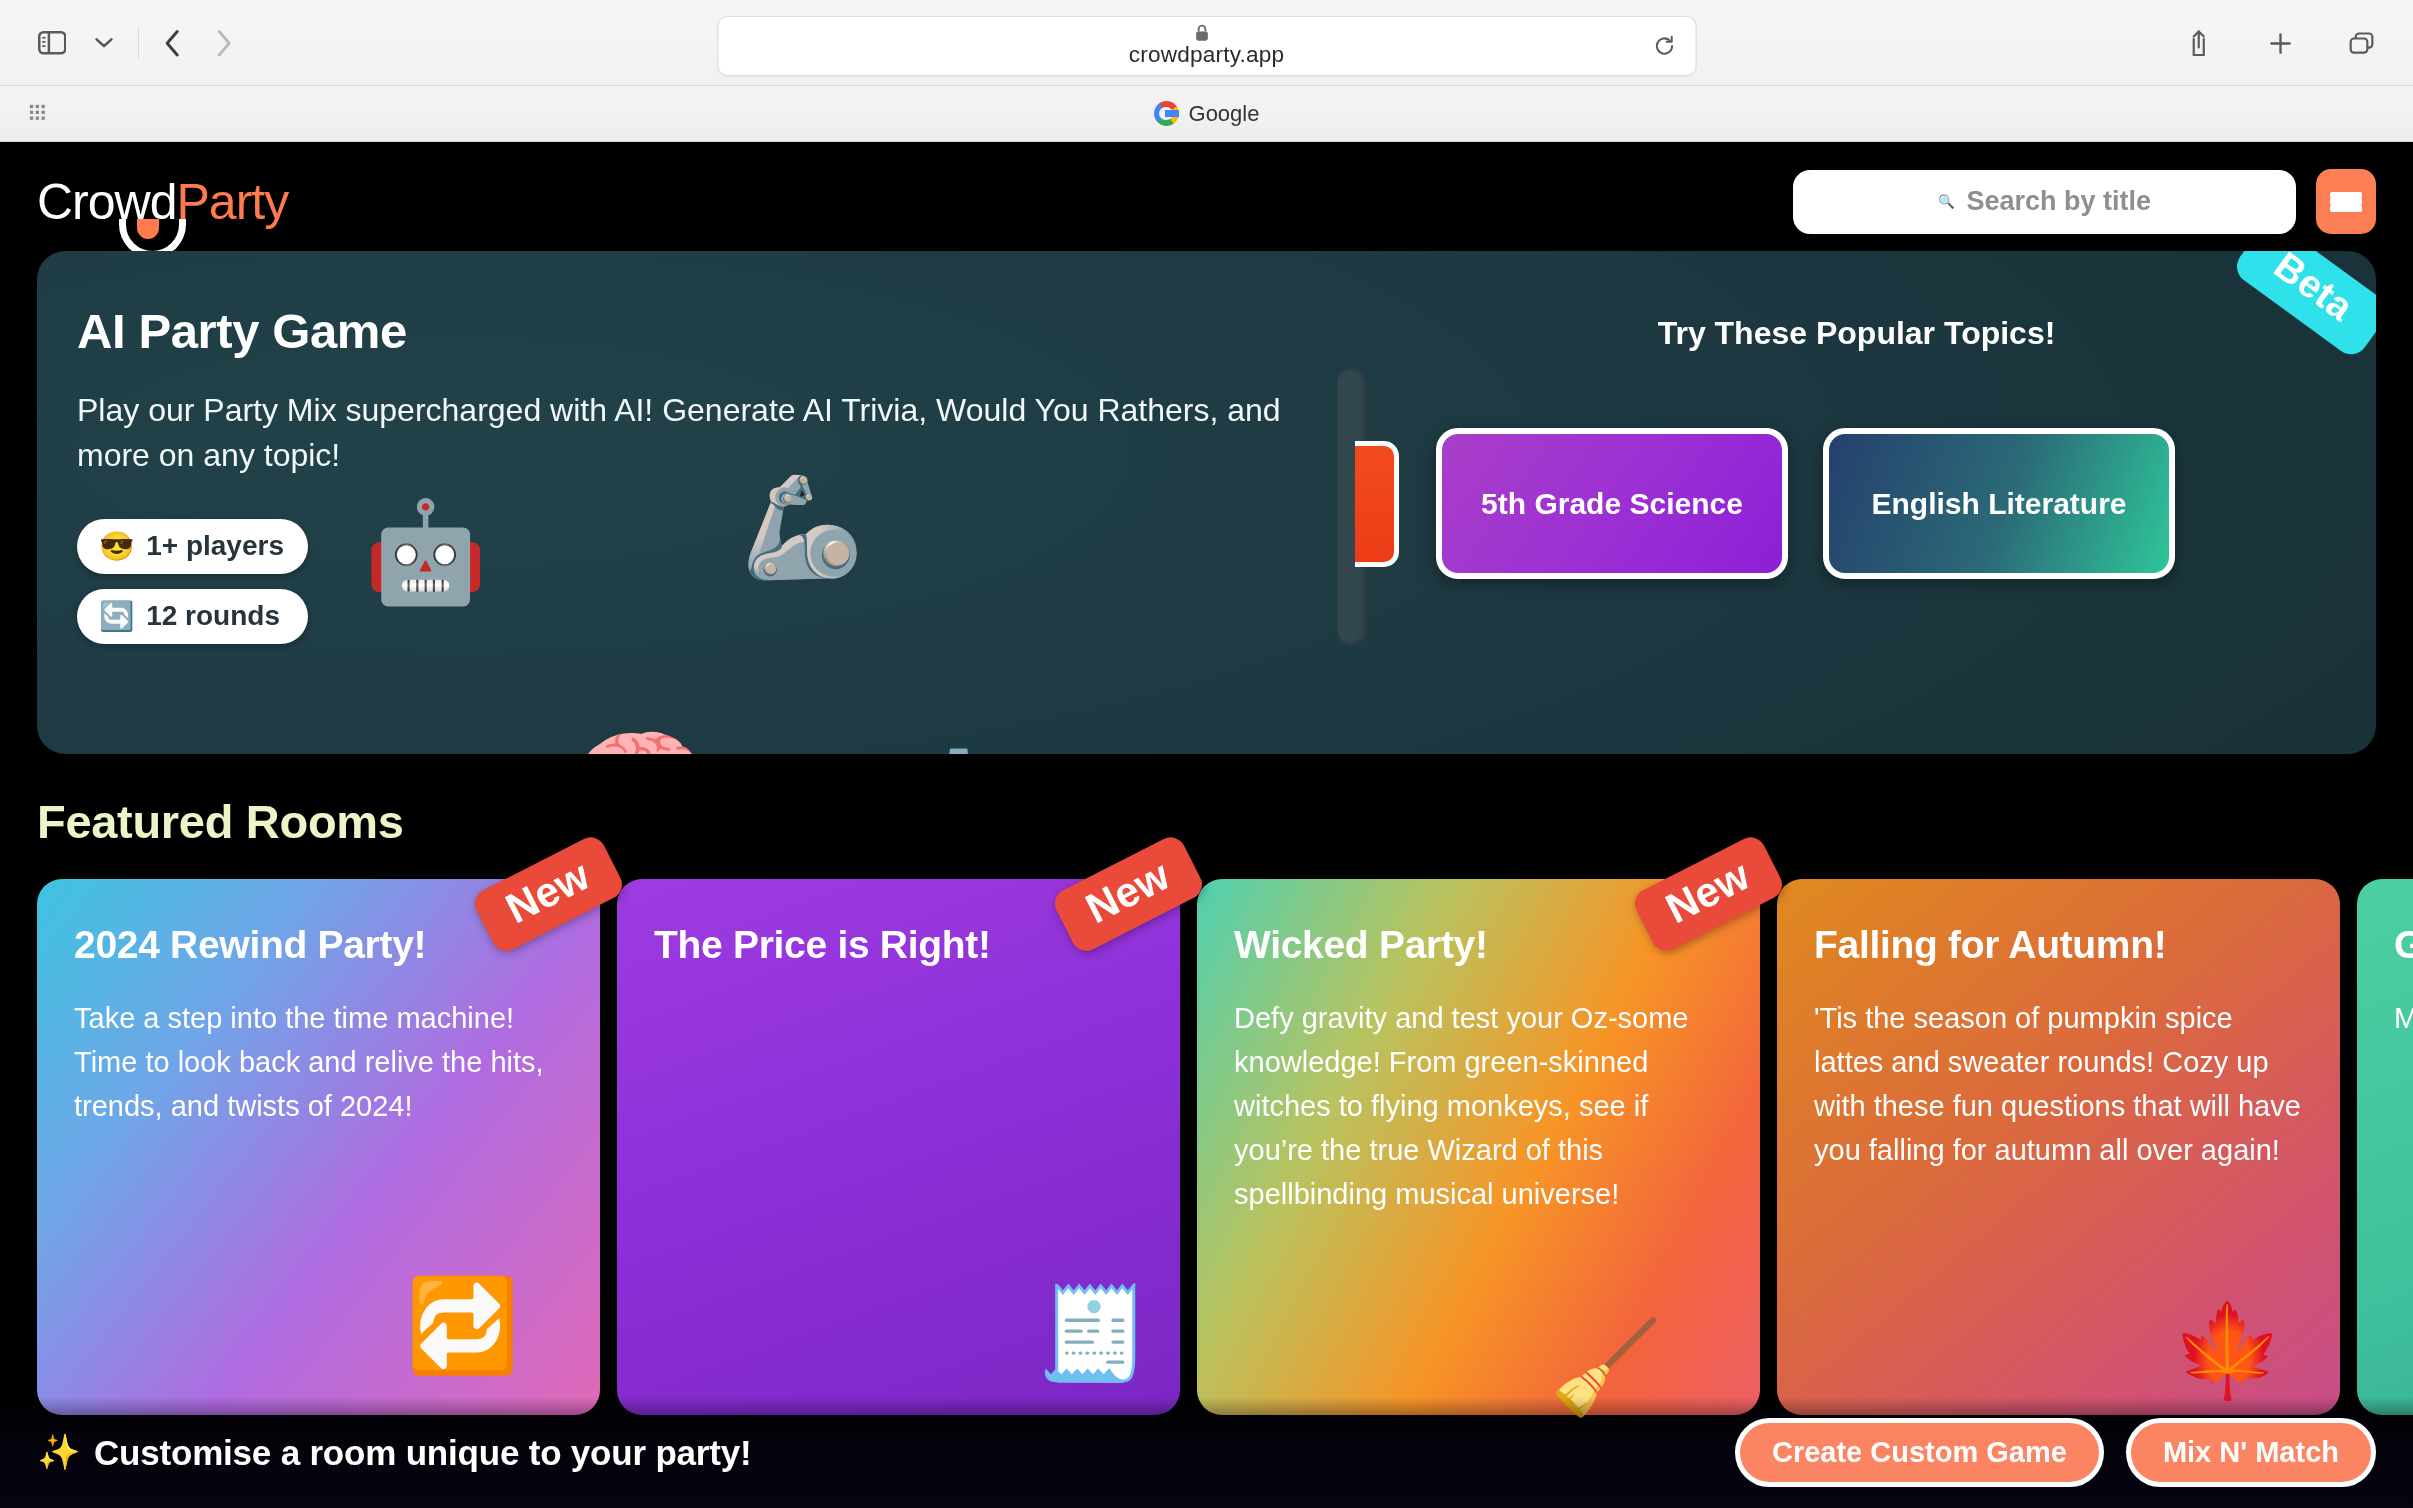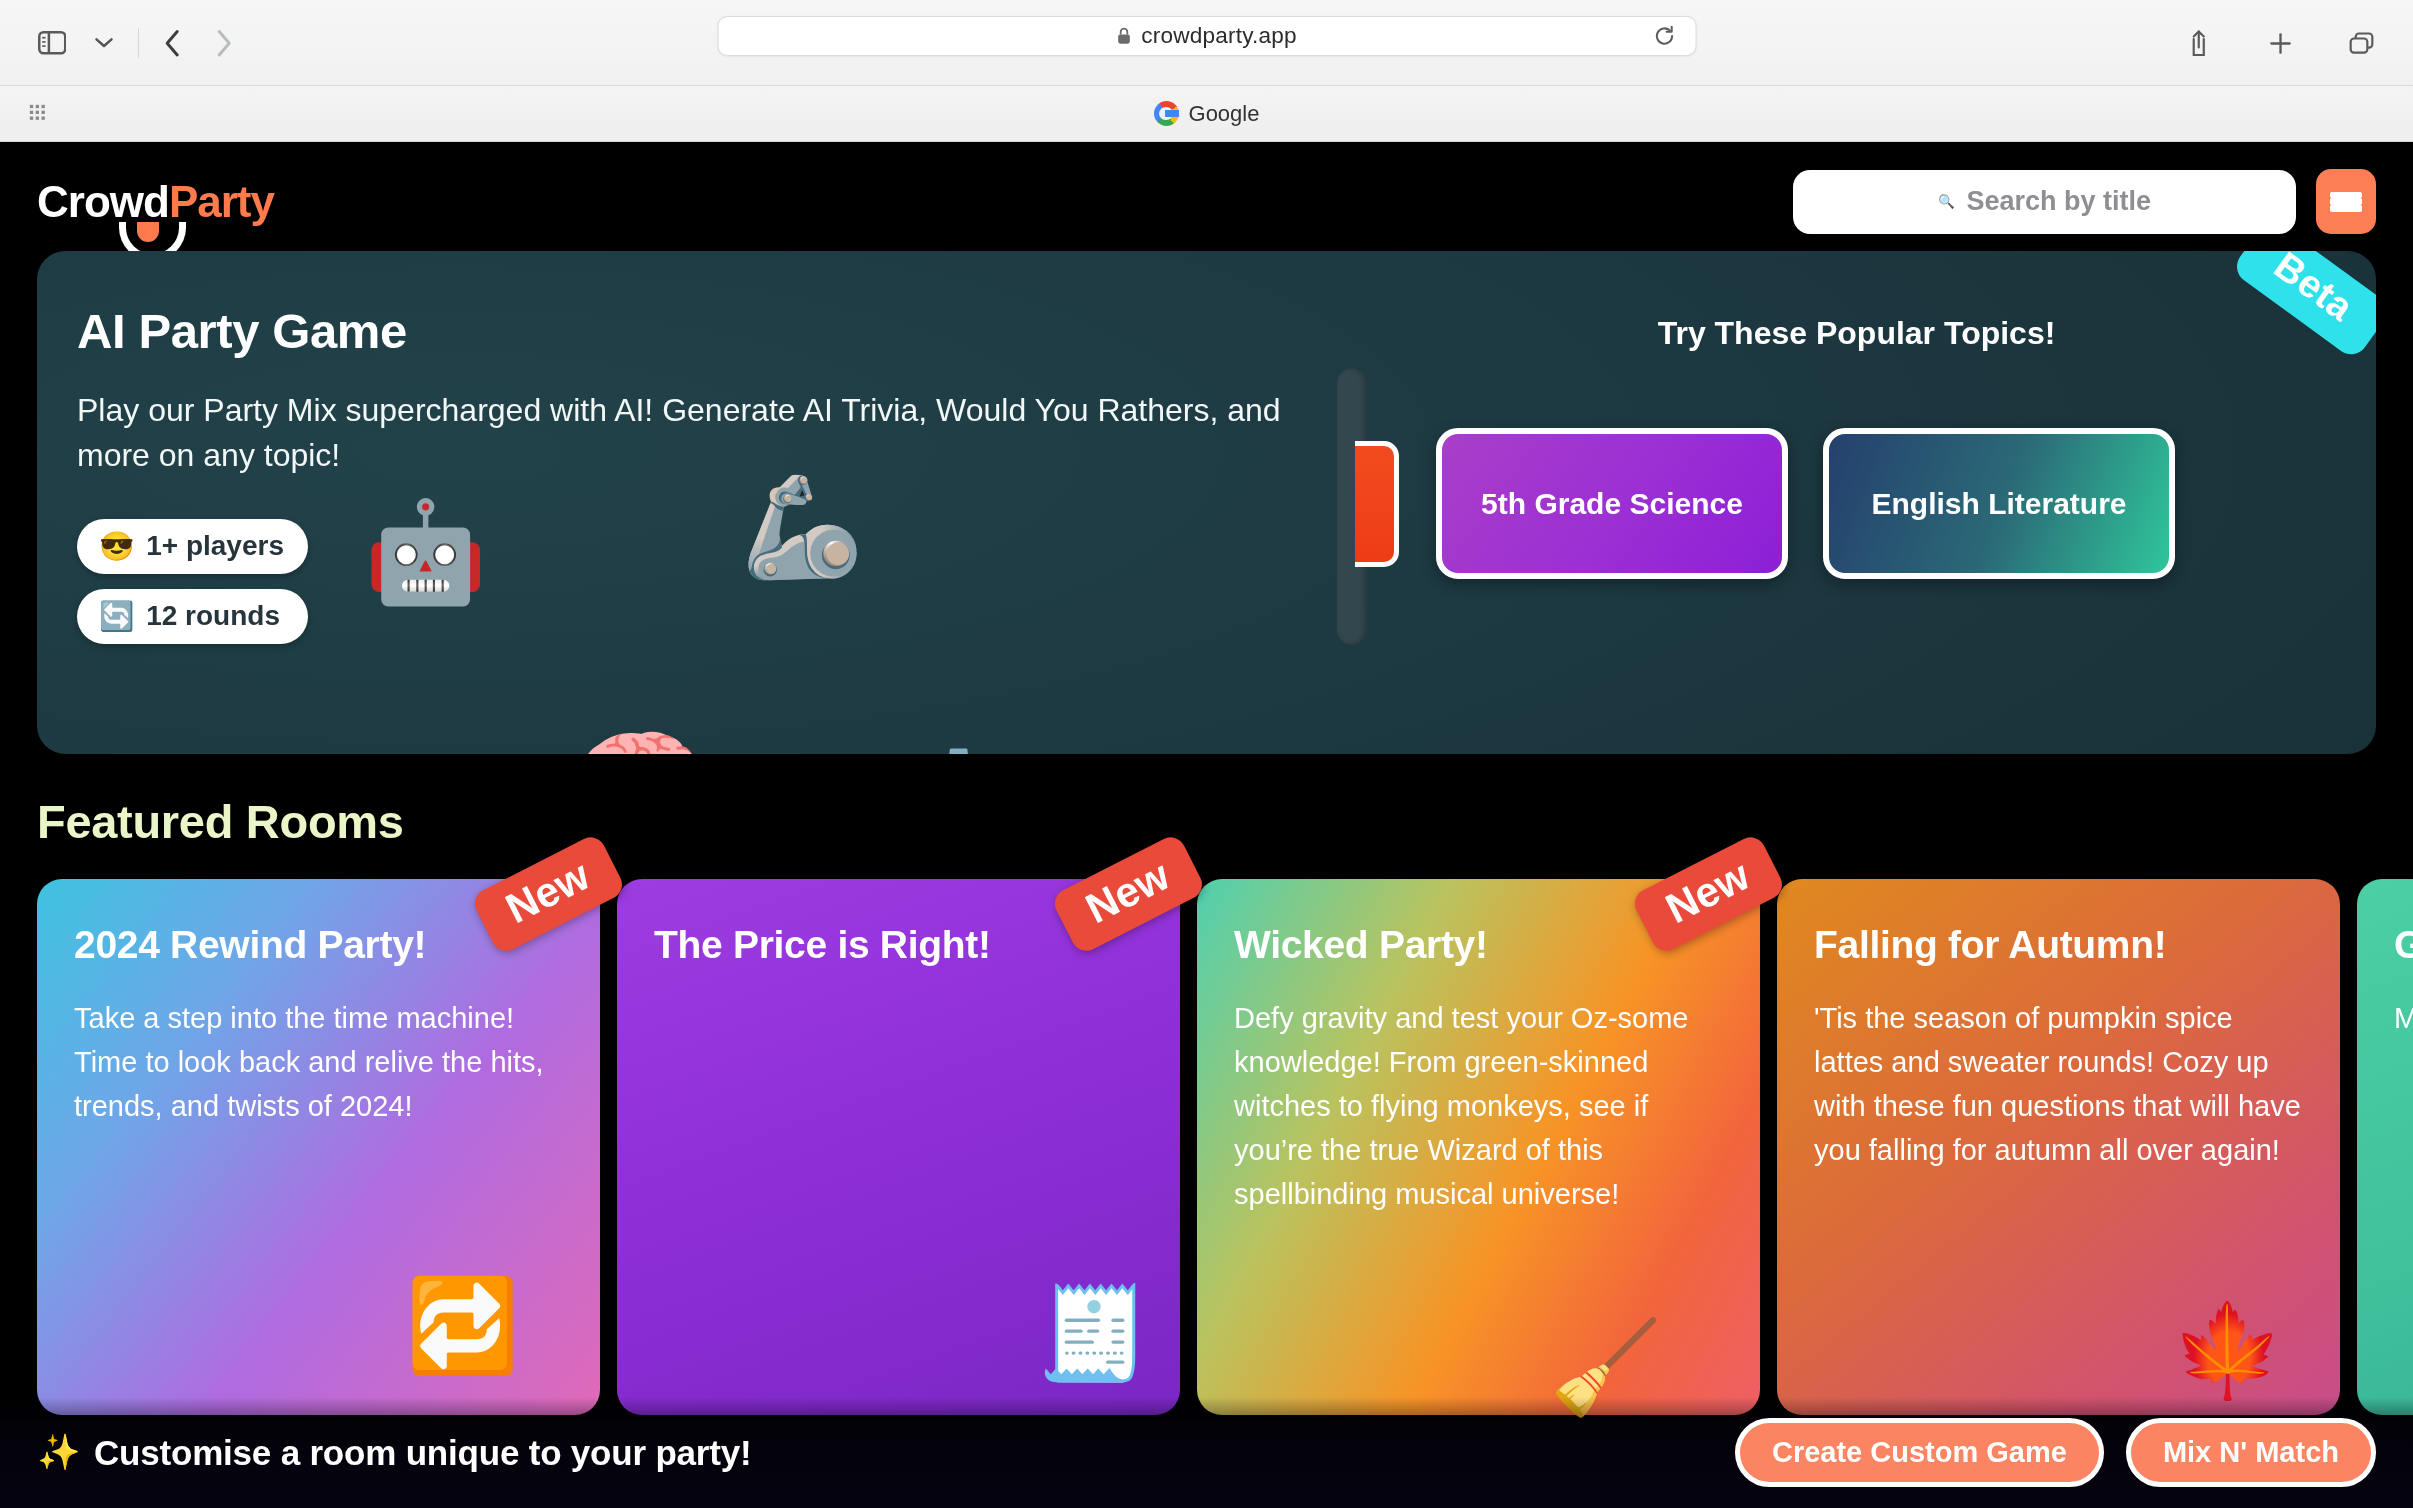--- a/index.html
+++ b/index.html
@@ -30,26 +30,27 @@
     width: 47px; height: 47px;
     display:flex; align-items:center; justify-content:center;
     border-radius: 6.7px;
   }
   .sep { width:0.8px; height:30px; background:#d7d7d7; margin:0 5px; }
 
   .urlbar {
     position: absolute;
     left: 50%; transform: translateX(-50%);
     top: 16px;
-    width: 979px; height: 40px;
+    width: 979px; height: 60px;
     background: #fff;
     border: 0.8px solid #dcdcdc;
     border-radius: 10px;
     display:flex; align-items:center; justify-content:center;
     box-shadow: 0 0.8px 1.7px rgba(0,0,0,.05);
+    flex-direction: column;
   }
   .urlbar .url-text {
     font-size: 22.6px;
     color: #2b2b2b;
     letter-spacing: 0.2px;
   }
   .lock-icon { margin-right: 10px; display:flex; align-items:center; }
   .reload-icon { position:absolute; right: 20px; top:50%; transform:translateY(-50%); }
 
   
@@ -88,21 +89,21 @@
   }
 
   .site-header {
     height: 101px;
     display:flex; align-items:center;
     padding: 18.4px 37px 0 37px;
     position: relative;
   }
   .logo-wrap { position: relative; }
   .logo {
-    font-size: 44px; font-weight: 700; letter-spacing: -1px;
+    font-size: 50px; font-weight: 400; letter-spacing: -1px;
     line-height: 1;
     text-align: center;
   }
   .logo .w { color:#fff; }
   .logo .o { color:#FF7A4D; }
   .smile {
     position:absolute; left: 82px; top: 42px;
     width: 67px; height: 39px;
     border: 7.5px solid #fff;
     border-top: none;

